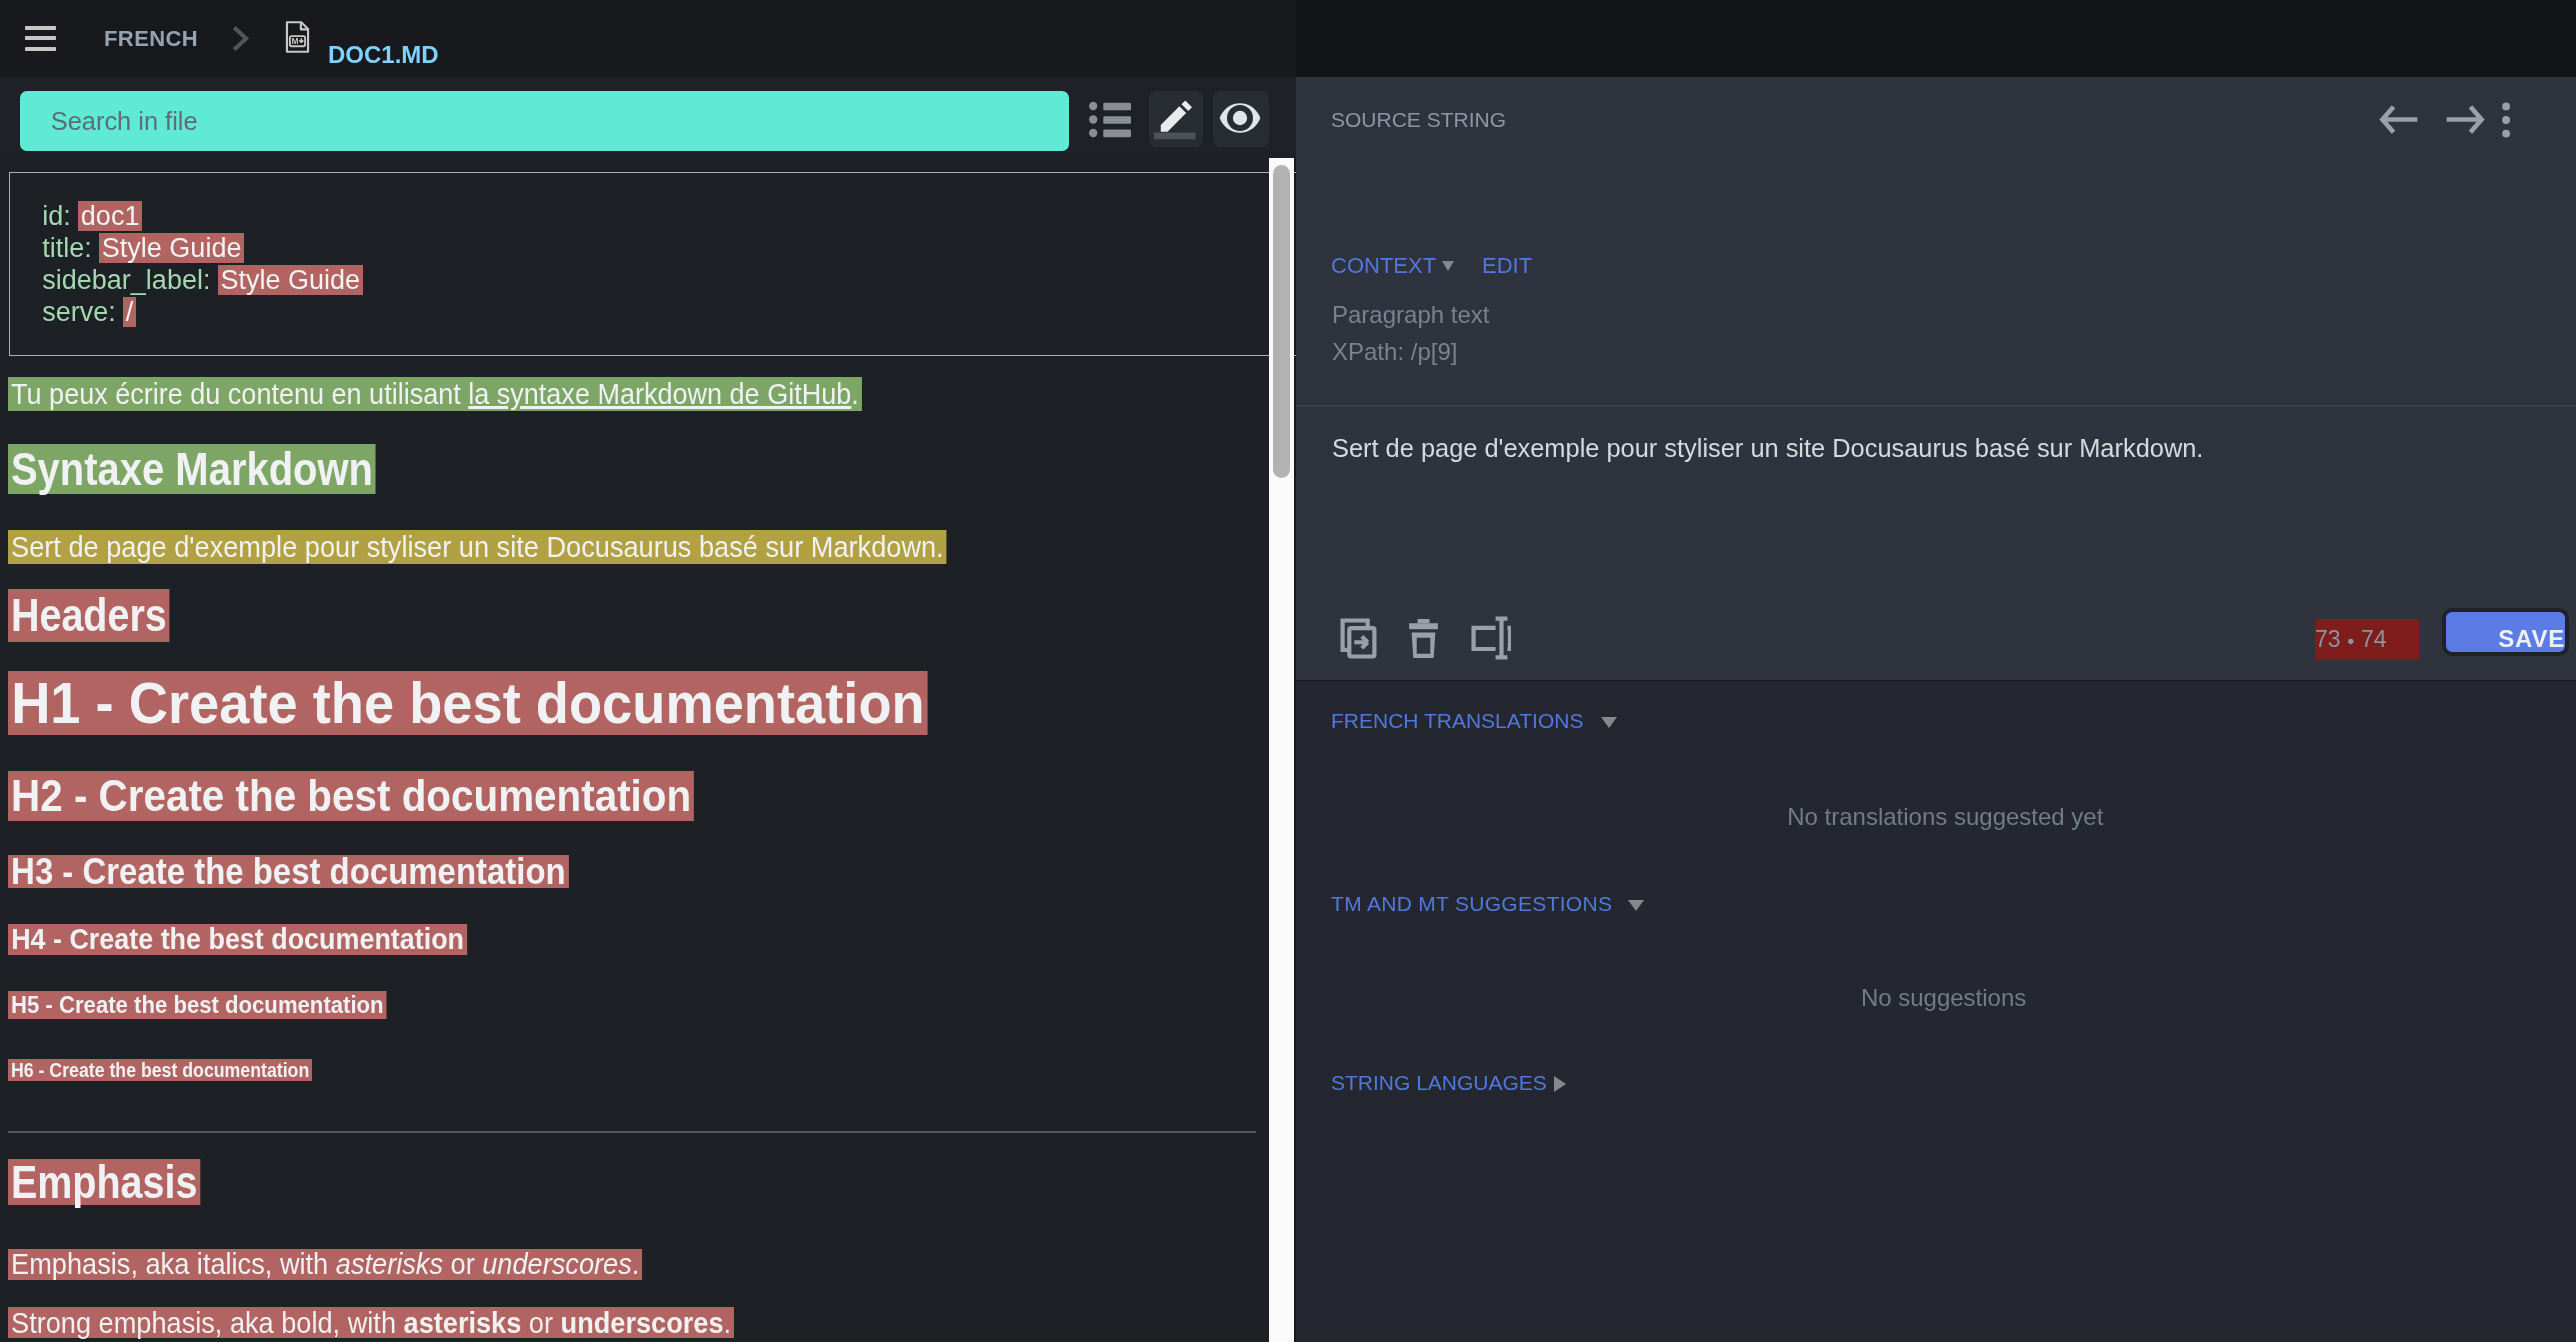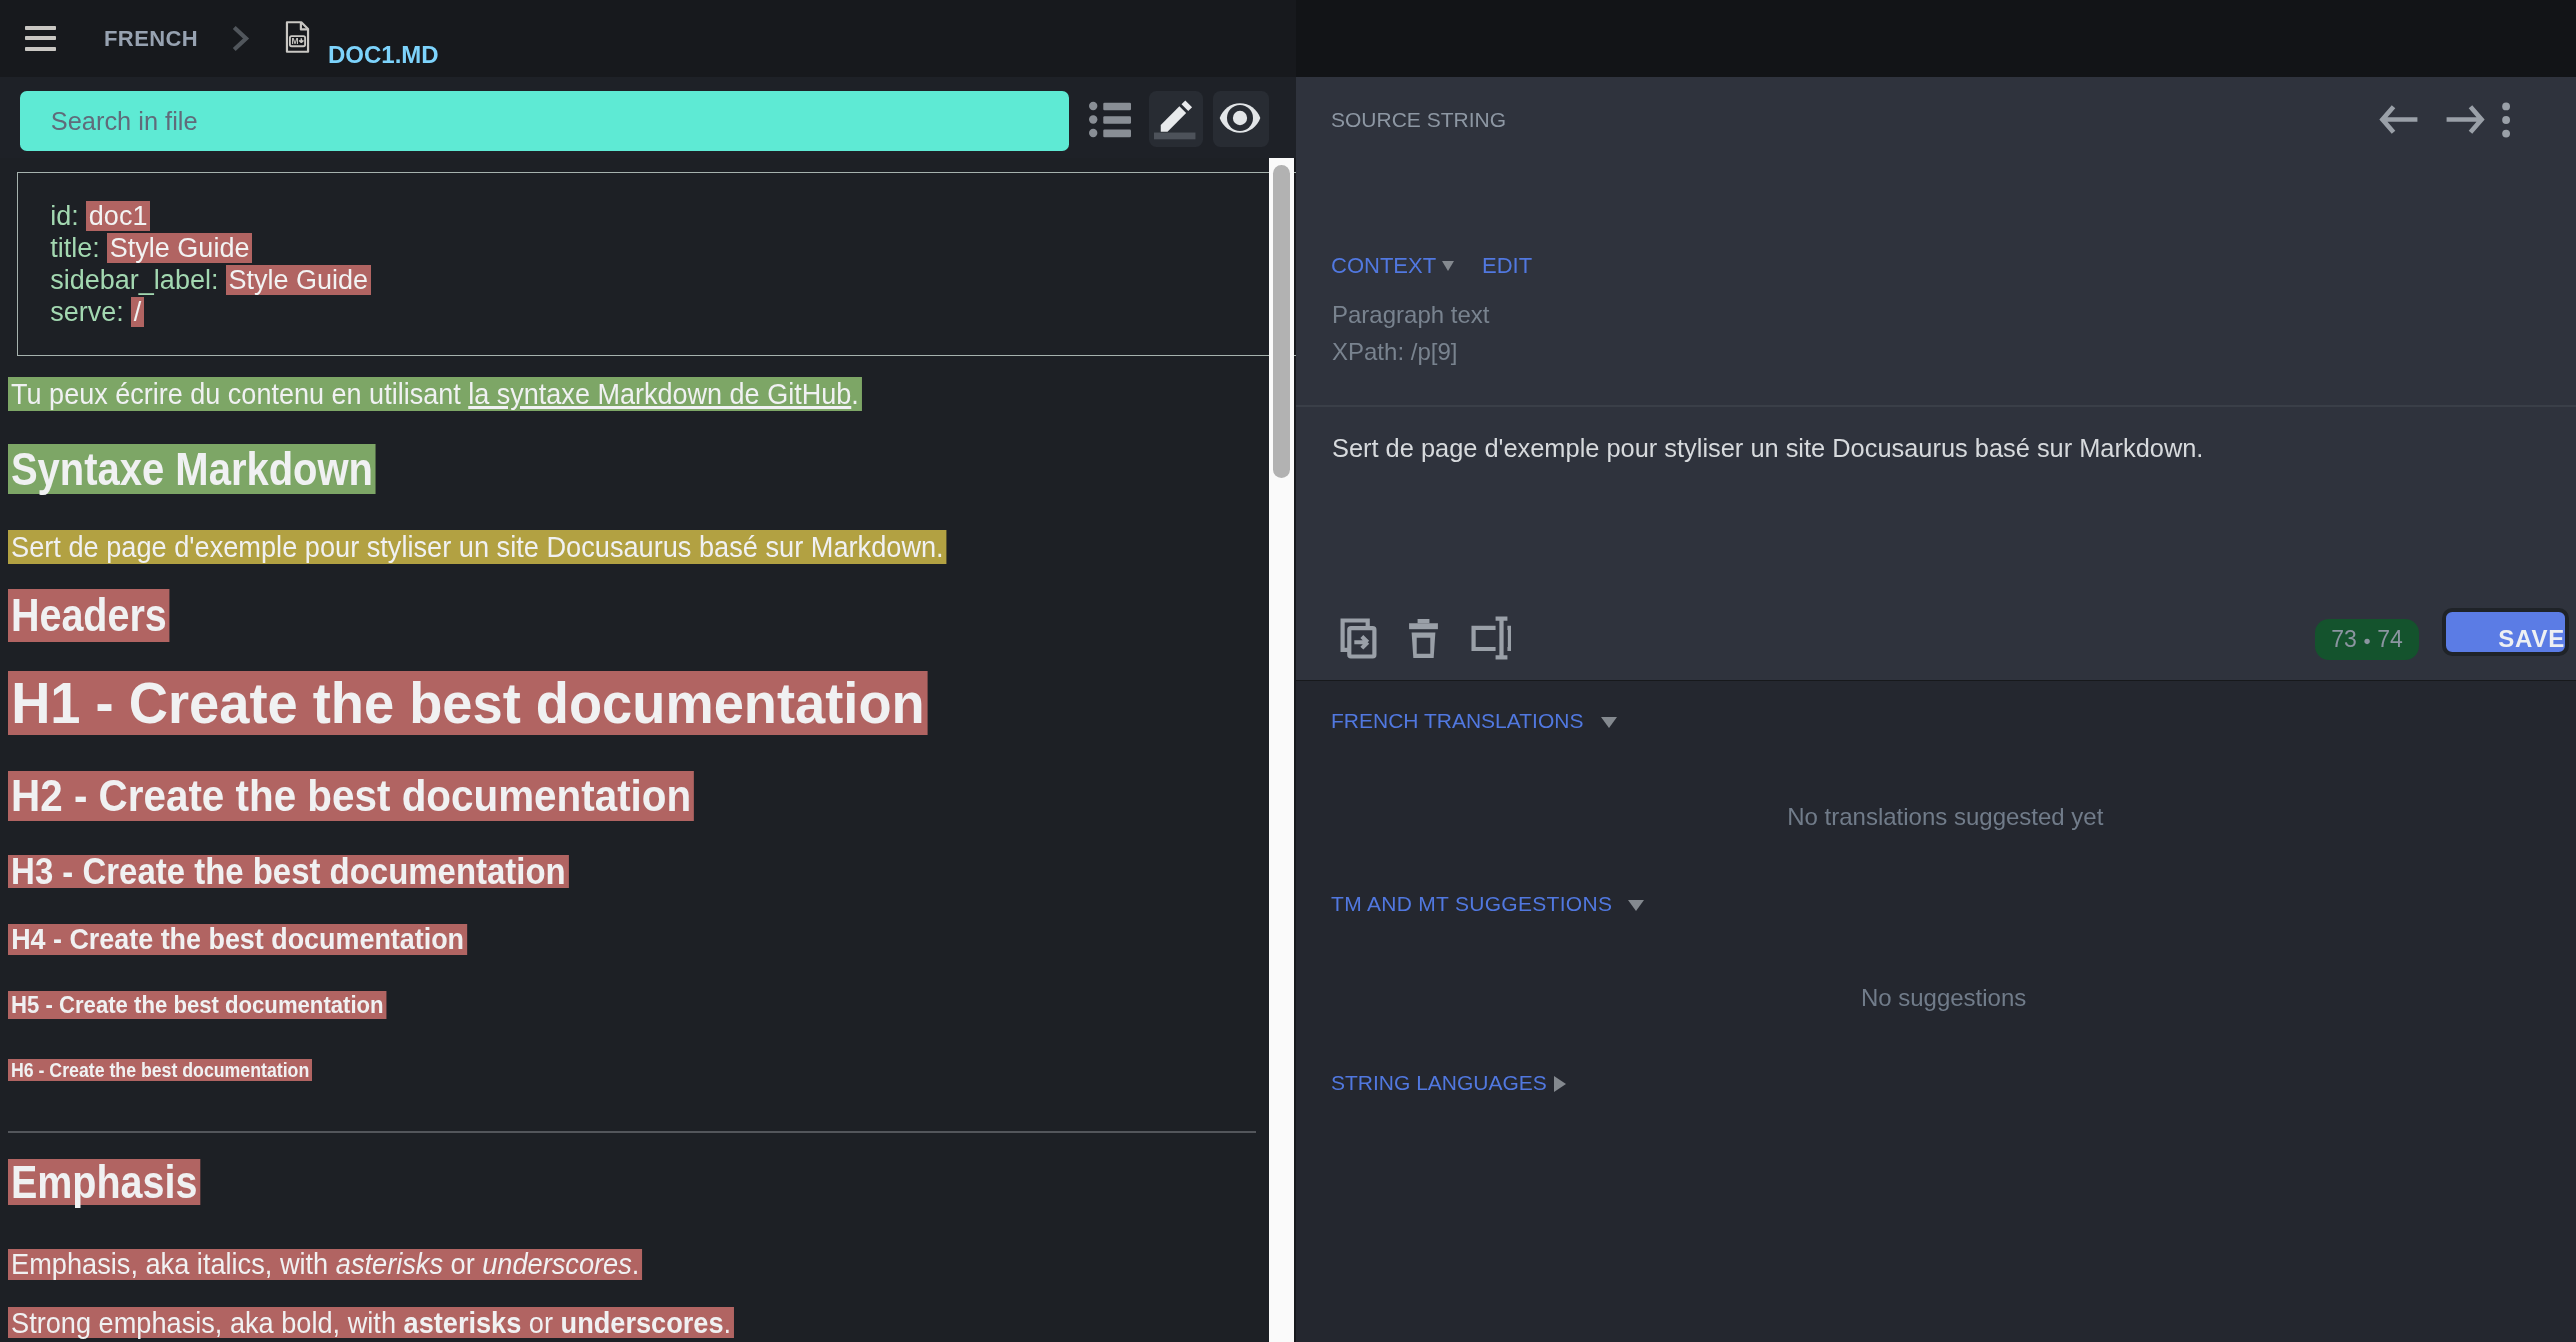--- a/index.html
+++ b/index.html
@@ -10,42 +10,42 @@
   #topbar-right { left:1296px; top:0; width:1280px; height:77px; background:#121417; }
   .hline { position:absolute; left:25.4px; width:30.5px; height:4.2px; background:#c9c7c3; border-radius:0.8px; }
   #crumb { left:104px; top:0; height:77px; line-height:77px; font-size:22px; font-weight:bold; color:#97a2b1; letter-spacing:0.4px; }
   #crumb2 { left:328px; top:16px; height:77px; line-height:77px; font-size:24px; font-weight:bold; color:#7dd3fc; }
   
   #searchrow { left:0; top:77px; width:1296px; height:81px; background:#1e2127; }
   #searchinput { left:20.3px; top:91px; width:1049px; height:60px; background:#5eead4; border-radius:6.8px; font-size:25.4px; color:#606b7a; line-height:60px; padding-left:30.5px; }
   .iconbtn { position:absolute; top:91px; width:54px; height:56px; background:#282c33; border-radius:7.6px; }
   
   #doc { left:0; top:158px; width:1269px; height:1184px; background:#1d2025; }
-  #codeblock { left:9.3px; top:14.4px; width:1300px; height:184px; border:1.7px solid #a6b2ae; font-size:27px; line-height:32px; padding:27px 0 0 32px; color:#f2f3f3;margin-left:8px; }
+  #codeblock { left:9.3px; top:14.4px; width:1300px; height:184px; border:1.7px solid #a6b2ae; font-size:27px; line-height:32px; padding:27px 0 0 32px; color:#f2f3f3; }
   .k { color:#a3d8b1; }
   .rh { background:#b16462; }
   #codeblock .rh { padding:0 2.5px; margin:0 -2.5px 0 0; }
   .gh { background:#7da666; }
   .yh { background:#b2a142; }
   .dline { position:absolute; left:7.6px; white-space:nowrap; transform-origin:0 0; color:#f0f1f2; }
   .dline > span { display:inline-block; padding:0 3.4px; }
   .b { font-weight:bold; }
   
   #sbtrack { left:1269px; top:158px; width:25.4px; height:1184px; background:#fafafa; }
   #sbthumb { left:4.2px; top:6.8px; width:17px; height:313px; background:#b2b2b2; border-radius:8.5px; position:absolute; }
   
   #panel { left:1296px; top:77px; width:1280px; height:1265px; background:#2f333d; }
   #sugg { position:absolute; left:0; top:604px; width:1280px; height:661px; background:#24272f; }
   .caps { position:absolute; font-size:21px; white-space:nowrap; }
   .gray { color:#8d97a3; }
   .blue { color:#5178e0; }
   .muted { color:#717c8a; }
   .divider { position:absolute; left:0; width:1280px; height:2.5px; background:#17191c; }
   .tri-down { position:absolute; width:0; height:0; border-left:8.5px solid transparent; border-right:8.5px solid transparent; border-top:11px solid #84898f; }
-  #badge { position:absolute; left:1019px; top:542px; width:104px; height:41px; background:#14532d; border-radius:14px; color:#8c95a1; font-size:23px; text-align:center; line-height:41px; }
+  #badge { position:absolute; left:1019px; top:542px; width:104px; height:41px; background:#7f1d1d; border-radius:2px; color:#8c95a1; font-size:23px; line-height:41px; }
   #savebtn { position:absolute; left:1146px; top:531px; width:127px; height:48px; background:#5b7ce5; border:4.2px solid #1f2328; border-radius:10.2px; color:#eef0f3; font-size:24px; font-weight:bold; letter-spacing:0.8px; text-align:right; line-height:54px; }
 </style>
 </head>
 <body>
 <div class="abs" id="topbar-left"></div>
 <div class="abs" id="topbar-right"></div>
 <div class="hline" style="top:26px"></div>
 <div class="hline" style="top:36px"></div>
 <div class="hline" style="top:47px"></div>
 <div class="abs" id="crumb">FRENCH</div>

